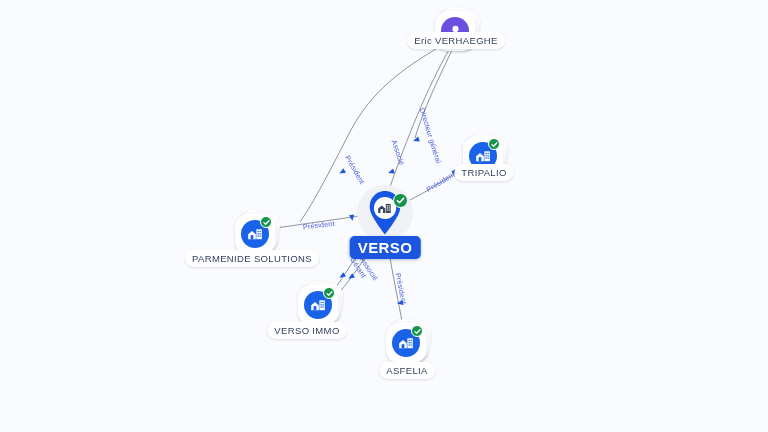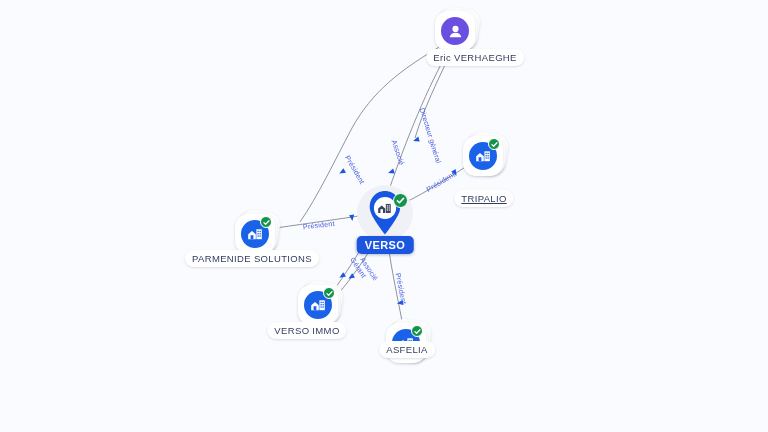--- a/index.html
+++ b/index.html
@@ -130,21 +130,21 @@
     box-sizing: border-box;
     display: flex;
     align-items: center;
     justify-content: center;
   }
   .focus-label {
     position: absolute;
     transform: translateX(-50%);
     background: #1b55e0;
     color: #ffffff;
-    font-size: 11px;
+    font-size: 15px;
     font-weight: bold;
     letter-spacing: 0.4px;
     padding: 2.5px 8px 3.5px 8px;
     border-radius: 5px;
     white-space: nowrap;
     box-shadow: 0 1px 3px rgba(20,45,110,0.3);
     font-family: "Liberation Sans", sans-serif;
   }
 </style>
 </head>
@@ -189,21 +189,21 @@
           <div class="card c2"></div>
           <div class="card c1"></div>
           <div class="node-icon person">
             <svg width="17" height="17" viewBox="0 0 16 16" aria-hidden="true">
               <circle cx="8" cy="5.6" r="2.9" fill="#ffffff"></circle>
               <path fill="#ffffff" d="M8 9.1 C4.9 9.1 2.8 10.9 2.6 13.3 L13.4 13.3 C13.2 10.9 11.1 9.1 8 9.1 Z"></path>
             </svg>
           </div>
         </div>
       </div>
-      <div class="node-label" style="left: 456px; top: 49px; margin-left: 19px;">Eric VERHAEGHE</div>
+      <div class="node-label" style="left: 456px; top: 32px;">Eric VERHAEGHE</div>
       <div class="node" style="left: 484px; top: 157px;">
         <div class="node-stack">
           <div class="card c3"></div>
           <div class="card c2"></div>
           <div class="card c1"></div>
           <div class="node-icon">
             <svg width="16" height="16" viewBox="0 0 16 16" aria-hidden="true">
               <path fill="#ffffff" d="M1.2 8.3 L5 5.1 L8.8 8.3 L8.8 13.2 L1.2 13.2 Z"></path>
               <rect x="9.4" y="3.3" width="5.4" height="9.9" fill="#ffffff"></rect>
               <rect x="10.5" y="4.8" width="1.3" height="1.3" fill="#1a63e8"></rect>
@@ -215,21 +215,21 @@
               <rect x="3.6" y="9.2" width="2.8" height="4.0" fill="#1a63e8"></rect>
             </svg>
           </div>
           <div class="check-badge">
             <svg width="9" height="9" viewBox="0 0 12 12" aria-hidden="true">
               <path d="M2.6 6.2 L4.8 8.4 L9.3 3.7" stroke="#ffffff" stroke-width="1.7" fill="none" stroke-linecap="round" stroke-linejoin="round"></path>
             </svg>
           </div>
         </div>
       </div>
-      <div class="node-label" style="left: 484px; top: 190px; text-decoration: underline;">TRIPALIO</div>
+      <div class="node-label" style="left: 484px; top: 164px;">TRIPALIO</div>
       <div class="node" style="left: 256px; top: 235px;">
         <div class="node-stack">
           <div class="card c3"></div>
           <div class="card c2"></div>
           <div class="card c1"></div>
           <div class="node-icon">
             <svg width="16" height="16" viewBox="0 0 16 16" aria-hidden="true">
               <path fill="#ffffff" d="M1.2 8.3 L5 5.1 L8.8 8.3 L8.8 13.2 L1.2 13.2 Z"></path>
               <rect x="9.4" y="3.3" width="5.4" height="9.9" fill="#ffffff"></rect>
               <rect x="10.5" y="4.8" width="1.3" height="1.3" fill="#1a63e8"></rect>
@@ -293,21 +293,21 @@
               <rect x="3.6" y="9.2" width="2.8" height="4.0" fill="#1a63e8"></rect>
             </svg>
           </div>
           <div class="check-badge">
             <svg width="9" height="9" viewBox="0 0 12 12" aria-hidden="true">
               <path d="M2.6 6.2 L4.8 8.4 L9.3 3.7" stroke="#ffffff" stroke-width="1.7" fill="none" stroke-linecap="round" stroke-linejoin="round"></path>
             </svg>
           </div>
         </div>
       </div>
-      <div class="node-label" style="left: 407px; top: 341px;">ASFELIA</div>
+      <div class="node-label" style="left: 407px; top: 362px;">ASFELIA</div>
       <div class="focus-node" style="left: 385px; top: 213px;">
         <div class="focus-halo"></div>
         <div class="pin">
           <svg width="38" height="46" viewBox="0 0 38 46" aria-hidden="true">
             <path d="M19 45.4 C19 45.4 5.6 28.6 4.2 21.4 C2.0 10.4 9.4 1.9 19 1.9 C28.6 1.9 36.0 10.4 33.8 21.4 C32.4 28.6 19 45.4 19 45.4 Z" fill="#1656e2"></path>
             <circle cx="19" cy="19" r="11.1" fill="#ffffff"></circle>
             <g transform="translate(11.2,11.6) scale(0.98)">
               <path fill="#3a4458" d="M1.0 8.0 L4.6 5.0 L8.2 8.0 L8.2 12.6 L1.0 12.6 Z"></path>
               <rect x="8.8" y="3.4" width="5.0" height="9.2" fill="#3a4458"></rect>
               <rect x="9.8" y="4.8" width="1.2" height="1.2" fill="#ffffff"></rect>

